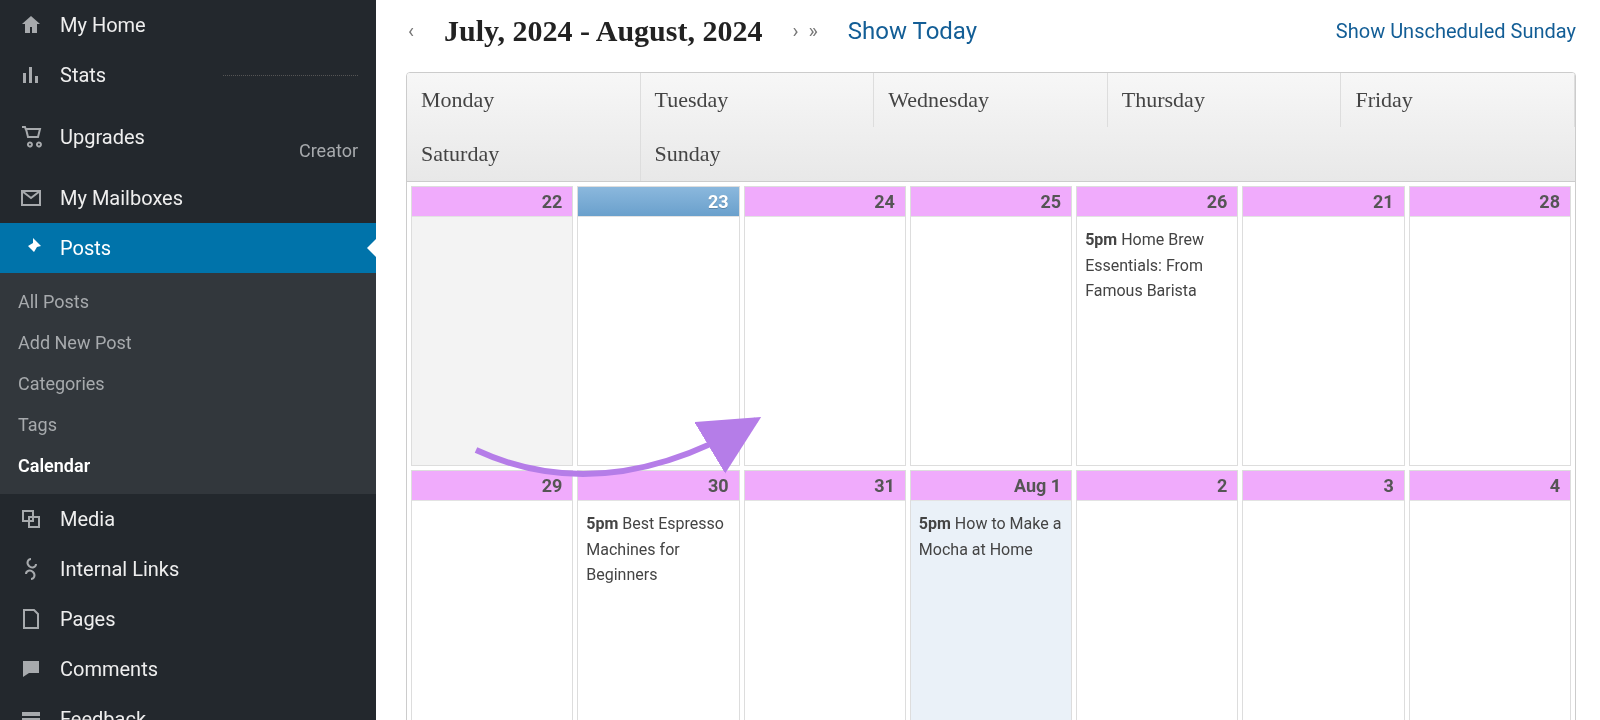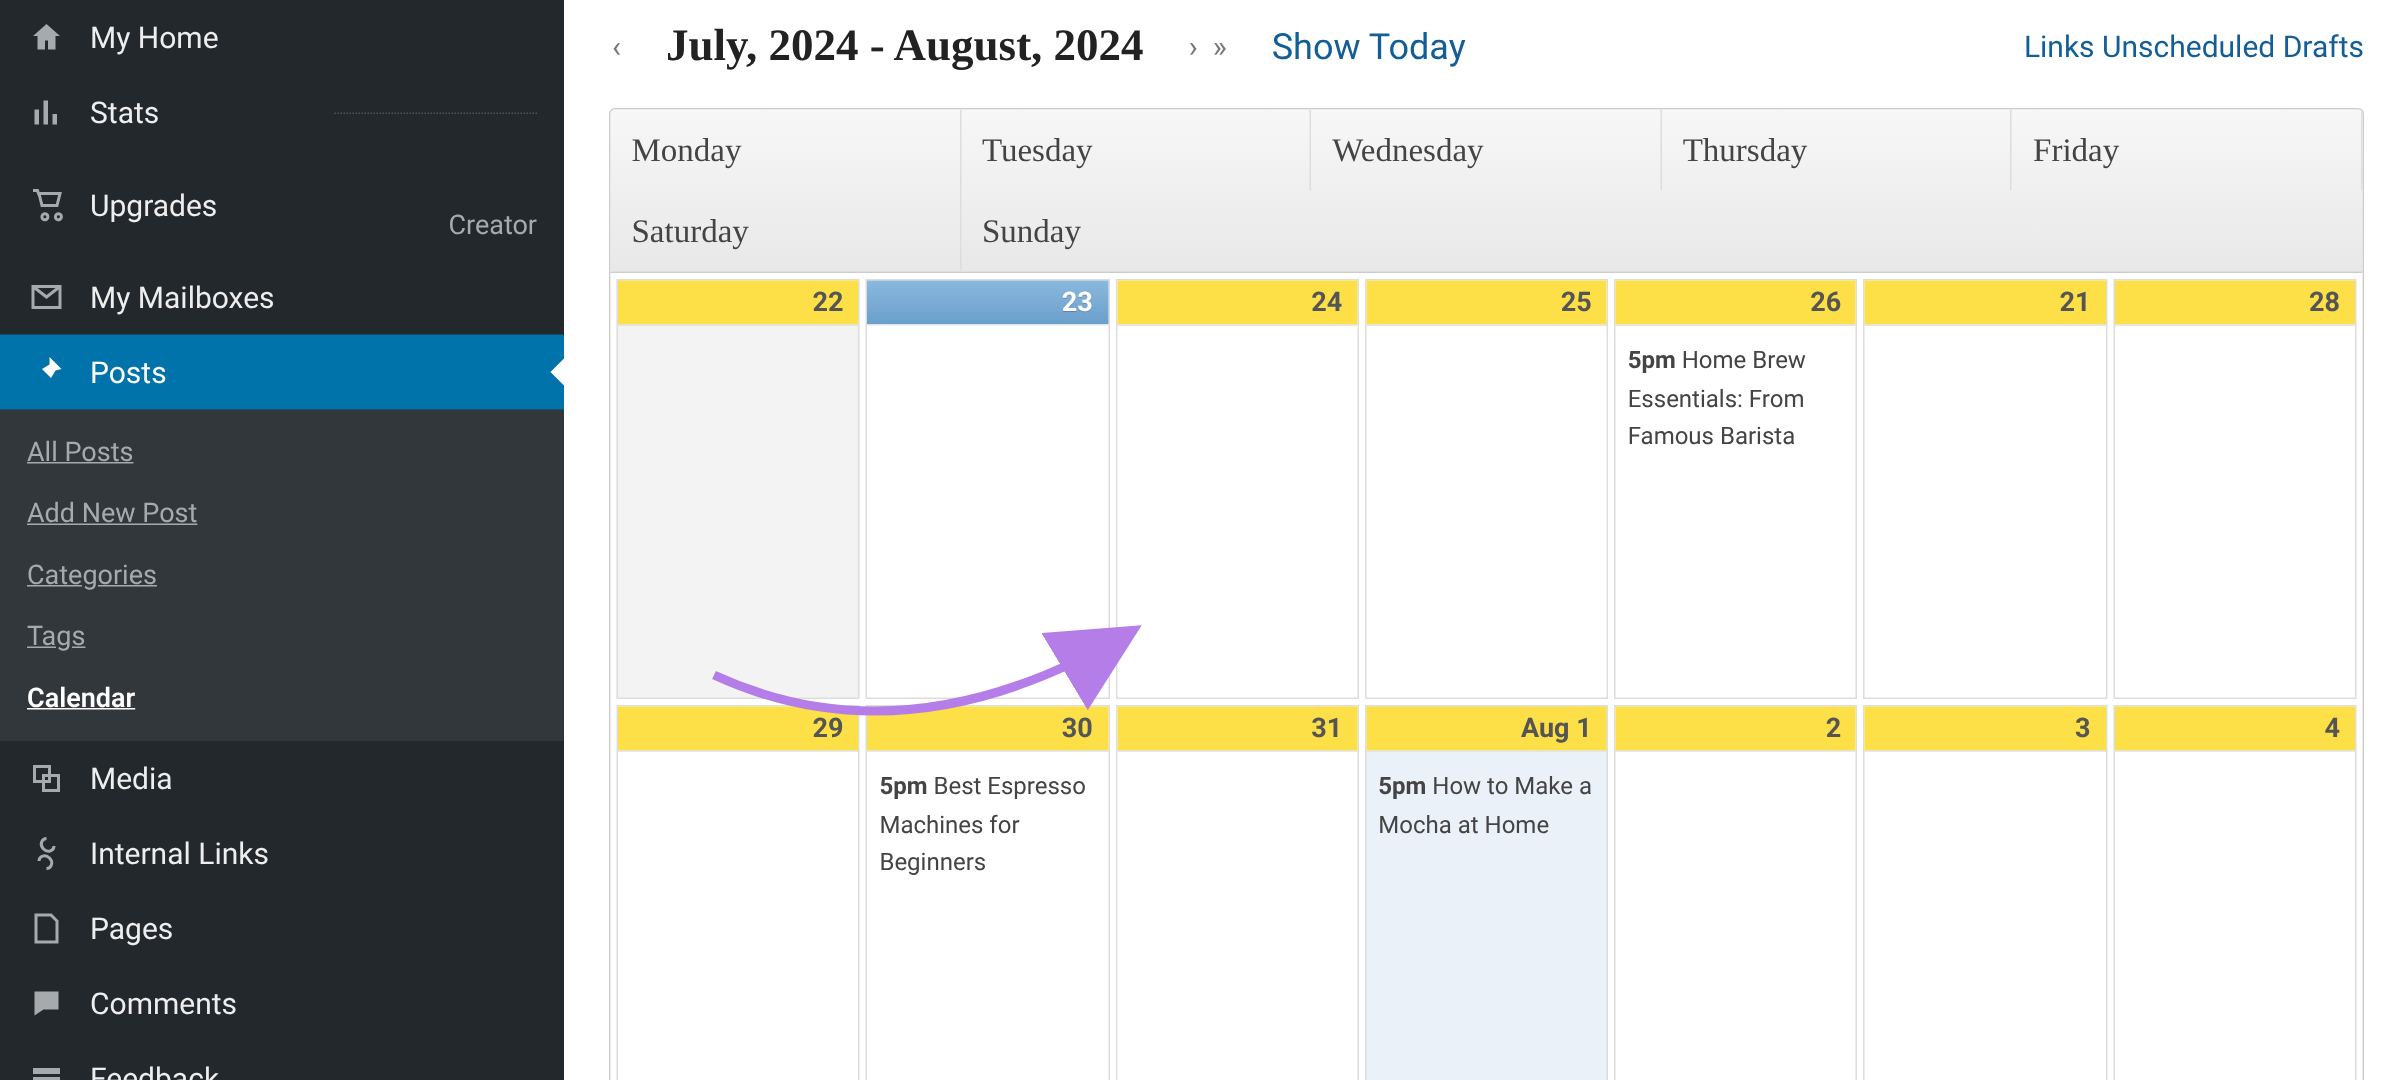--- a/index.html
+++ b/index.html
@@ -11,21 +11,21 @@
   .side-item { display: flex; align-items: center; gap: 16px; padding: 12px 18px; color: #eee; cursor: pointer; }
   .side-item.active { background: #0073aa; color: #fff; position: relative; }
   .side-item.active::after { content:""; position:absolute; right:-1px; top:50%; transform:translateY(-50%); border:10px solid transparent; border-right-color:#fff; }
   .side-item .icon { width: 26px; height: 26px; display: flex; align-items: center; justify-content: center; }
   .side-item .icon svg { width: 24px; height: 24px; fill: #a7aaad; }
   .side-item.active .icon svg { fill:#fff; }
   .side-label { flex: 1; }
   .side-badge { color: #a7aaad; font-size: 18px; margin-top: 28px; }
   .side-item .dotted { border-bottom:1px dotted #555; height:1px; flex:1; margin-left:12px;}
   .submenu { background: #32373c; padding: 8px 0; }
-  .sub-item { padding: 10px 18px; color: #a7aaad; font-size: 18px; cursor:pointer;text-decoration:underline; }
+  .sub-item { padding: 10px 18px; color: #a7aaad; font-size: 18px; cursor:pointer; }
   .sub-item.current { color: #fff; font-weight: 600; }
 
   
   .main { flex: 1; background: #fff; padding: 0 24px 20px 30px; position: relative; }
   .topbar { display:flex; align-items:center; gap:28px; padding: 14px 0 24px 0; }
   .nav-arrows { color:#777; display:flex; gap:6px; align-items:center;}
   .nav-arrows span { cursor:pointer; font-size:20px; padding:0 2px;}
   .range-title { font-family: Georgia, "Times New Roman", serif; font-size:30px; font-weight:700; color:#222; }
   .link-blue { color:#135e96; font-size:24px; cursor:pointer; }
   .drafts-link { margin-left:auto; color:#135e96; font-size:20px; cursor:pointer; }
@@ -33,21 +33,21 @@
   
   .calendar { border:1px solid #ccc; border-radius:4px; overflow:hidden; }
   .cal-head { display:grid; grid-template-columns: repeat(5, 1fr); background: linear-gradient(#f7f7f7,#e8e8e8); border-bottom:1px solid #ccc; }
   .cal-head-cell { padding:14px 14px; font-family: Georgia, serif; font-size:22px; color:#444; border-right:1px solid #ddd; }
   .cal-head-cell:last-child{border-right:none;}
   .cal-body { display:grid; grid-template-columns: repeat(7,1fr); gap:4px; padding:4px; background:#fff;}
   .cell { border:1px solid #ddd; background:#fff; min-height:280px; display:flex; flex-direction:column; }
   .cell.row2 { min-height:278px; }
   .cell.past { background:#f3f3f3; }
   .cell.highlight { background:#eaf1f8; }
-  .date-bar { background:#fde047; border-bottom:1px solid #e3e3e3; text-align:right; padding:4px 10px; font-weight:700; color:#555; font-size:18px;}
+  .date-bar { background:#f0abfc; border-bottom:1px solid #e3e3e3; text-align:right; padding:4px 10px; font-weight:700; color:#555; font-size:18px;}
   .date-bar.today { background: linear-gradient(#8bb8dd,#6aa0cc); color:#fff; text-shadow:0 1px 0 rgba(0,0,0,.2);}
   .event { padding:10px 8px; font-size:16px; color:#444; line-height:1.6;}
   .event b { font-weight:700; }
 
   
   .arrow-svg { position:absolute; left:80px; top:400px; pointer-events:none; }
 </style>
 </head>
 <body>
 
@@ -148,21 +148,21 @@
     <div class="topbar">
       <div class="nav-arrows">
         <span>‹</span>
       </div>
       <div class="range-title">July, 2024 - August, 2024</div>
       <div class="nav-arrows">
         <span>›</span>
         <span>»</span>
       </div>
       <span class="link-blue">Show Today</span>
-      <span class="drafts-link">Links Unscheduled Drafts</span>
+      <span class="drafts-link">Show Unscheduled Sunday</span>
     </div>
 
     <div class="calendar">
       <div class="cal-head">
         <div class="cal-head-cell">Monday</div>
         <div class="cal-head-cell">Tuesday</div>
         <div class="cal-head-cell">Wednesday</div>
         <div class="cal-head-cell">Thursday</div>
         <div class="cal-head-cell">Friday</div>
         <div class="cal-head-cell">Saturday</div>

